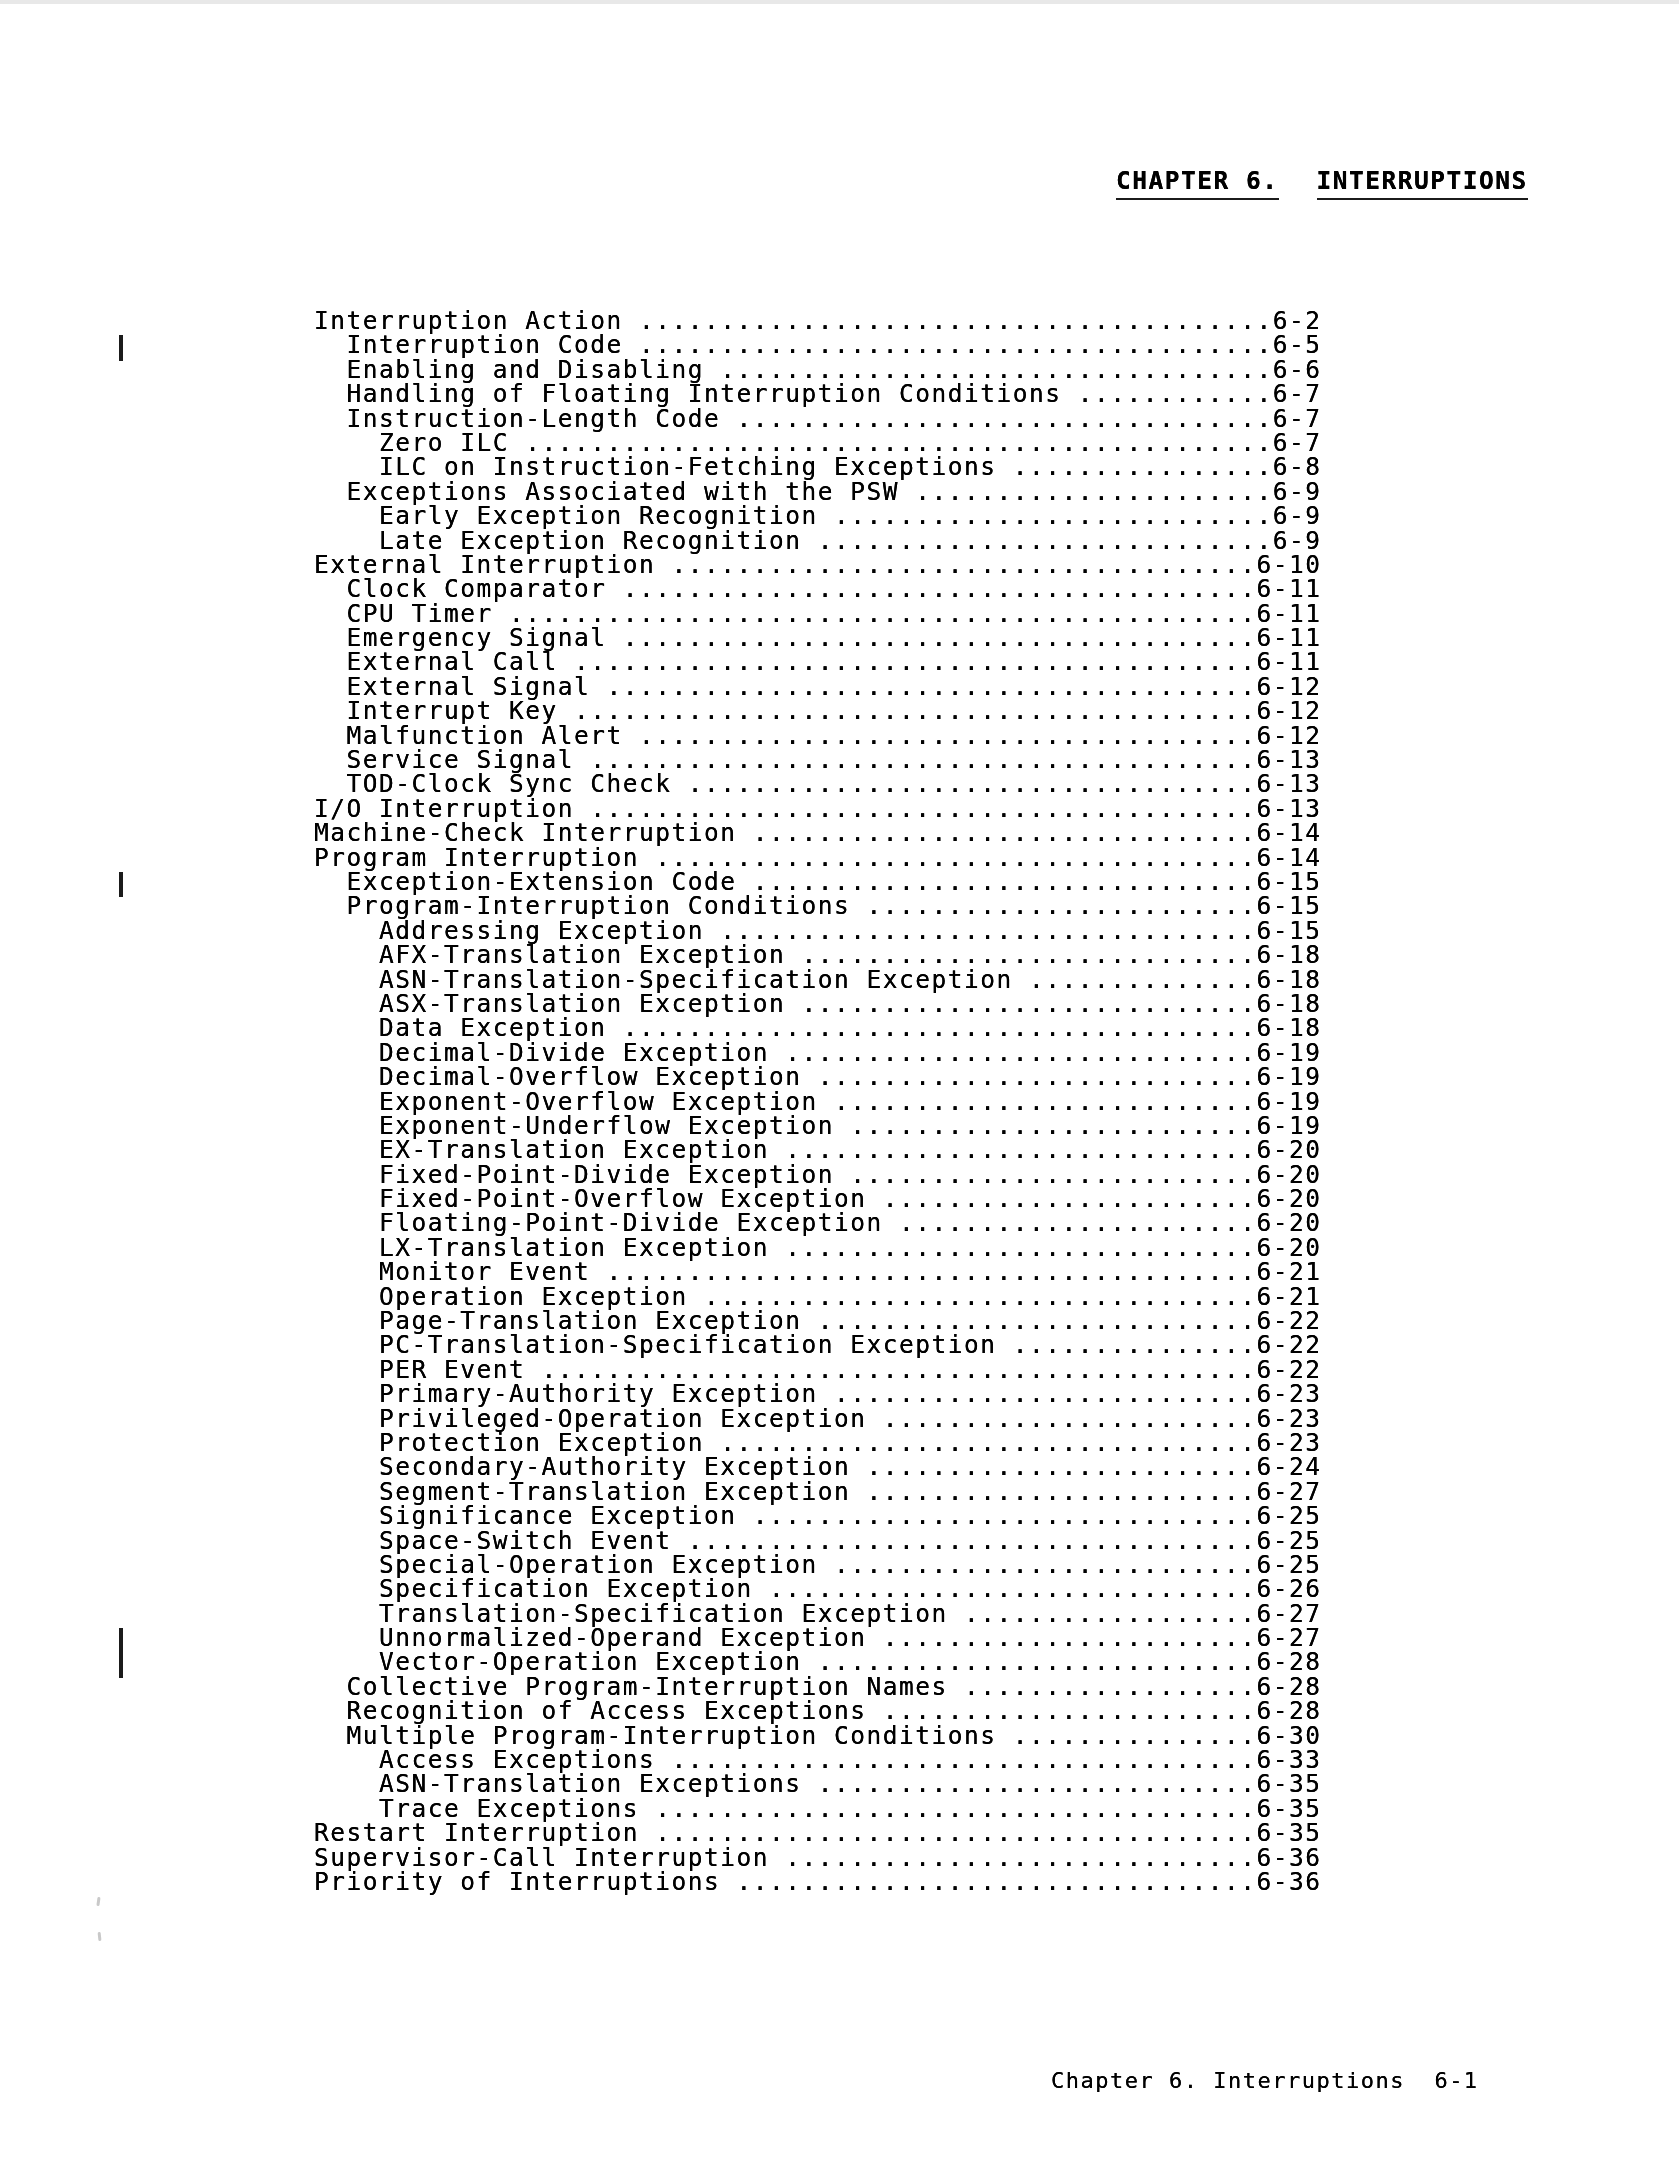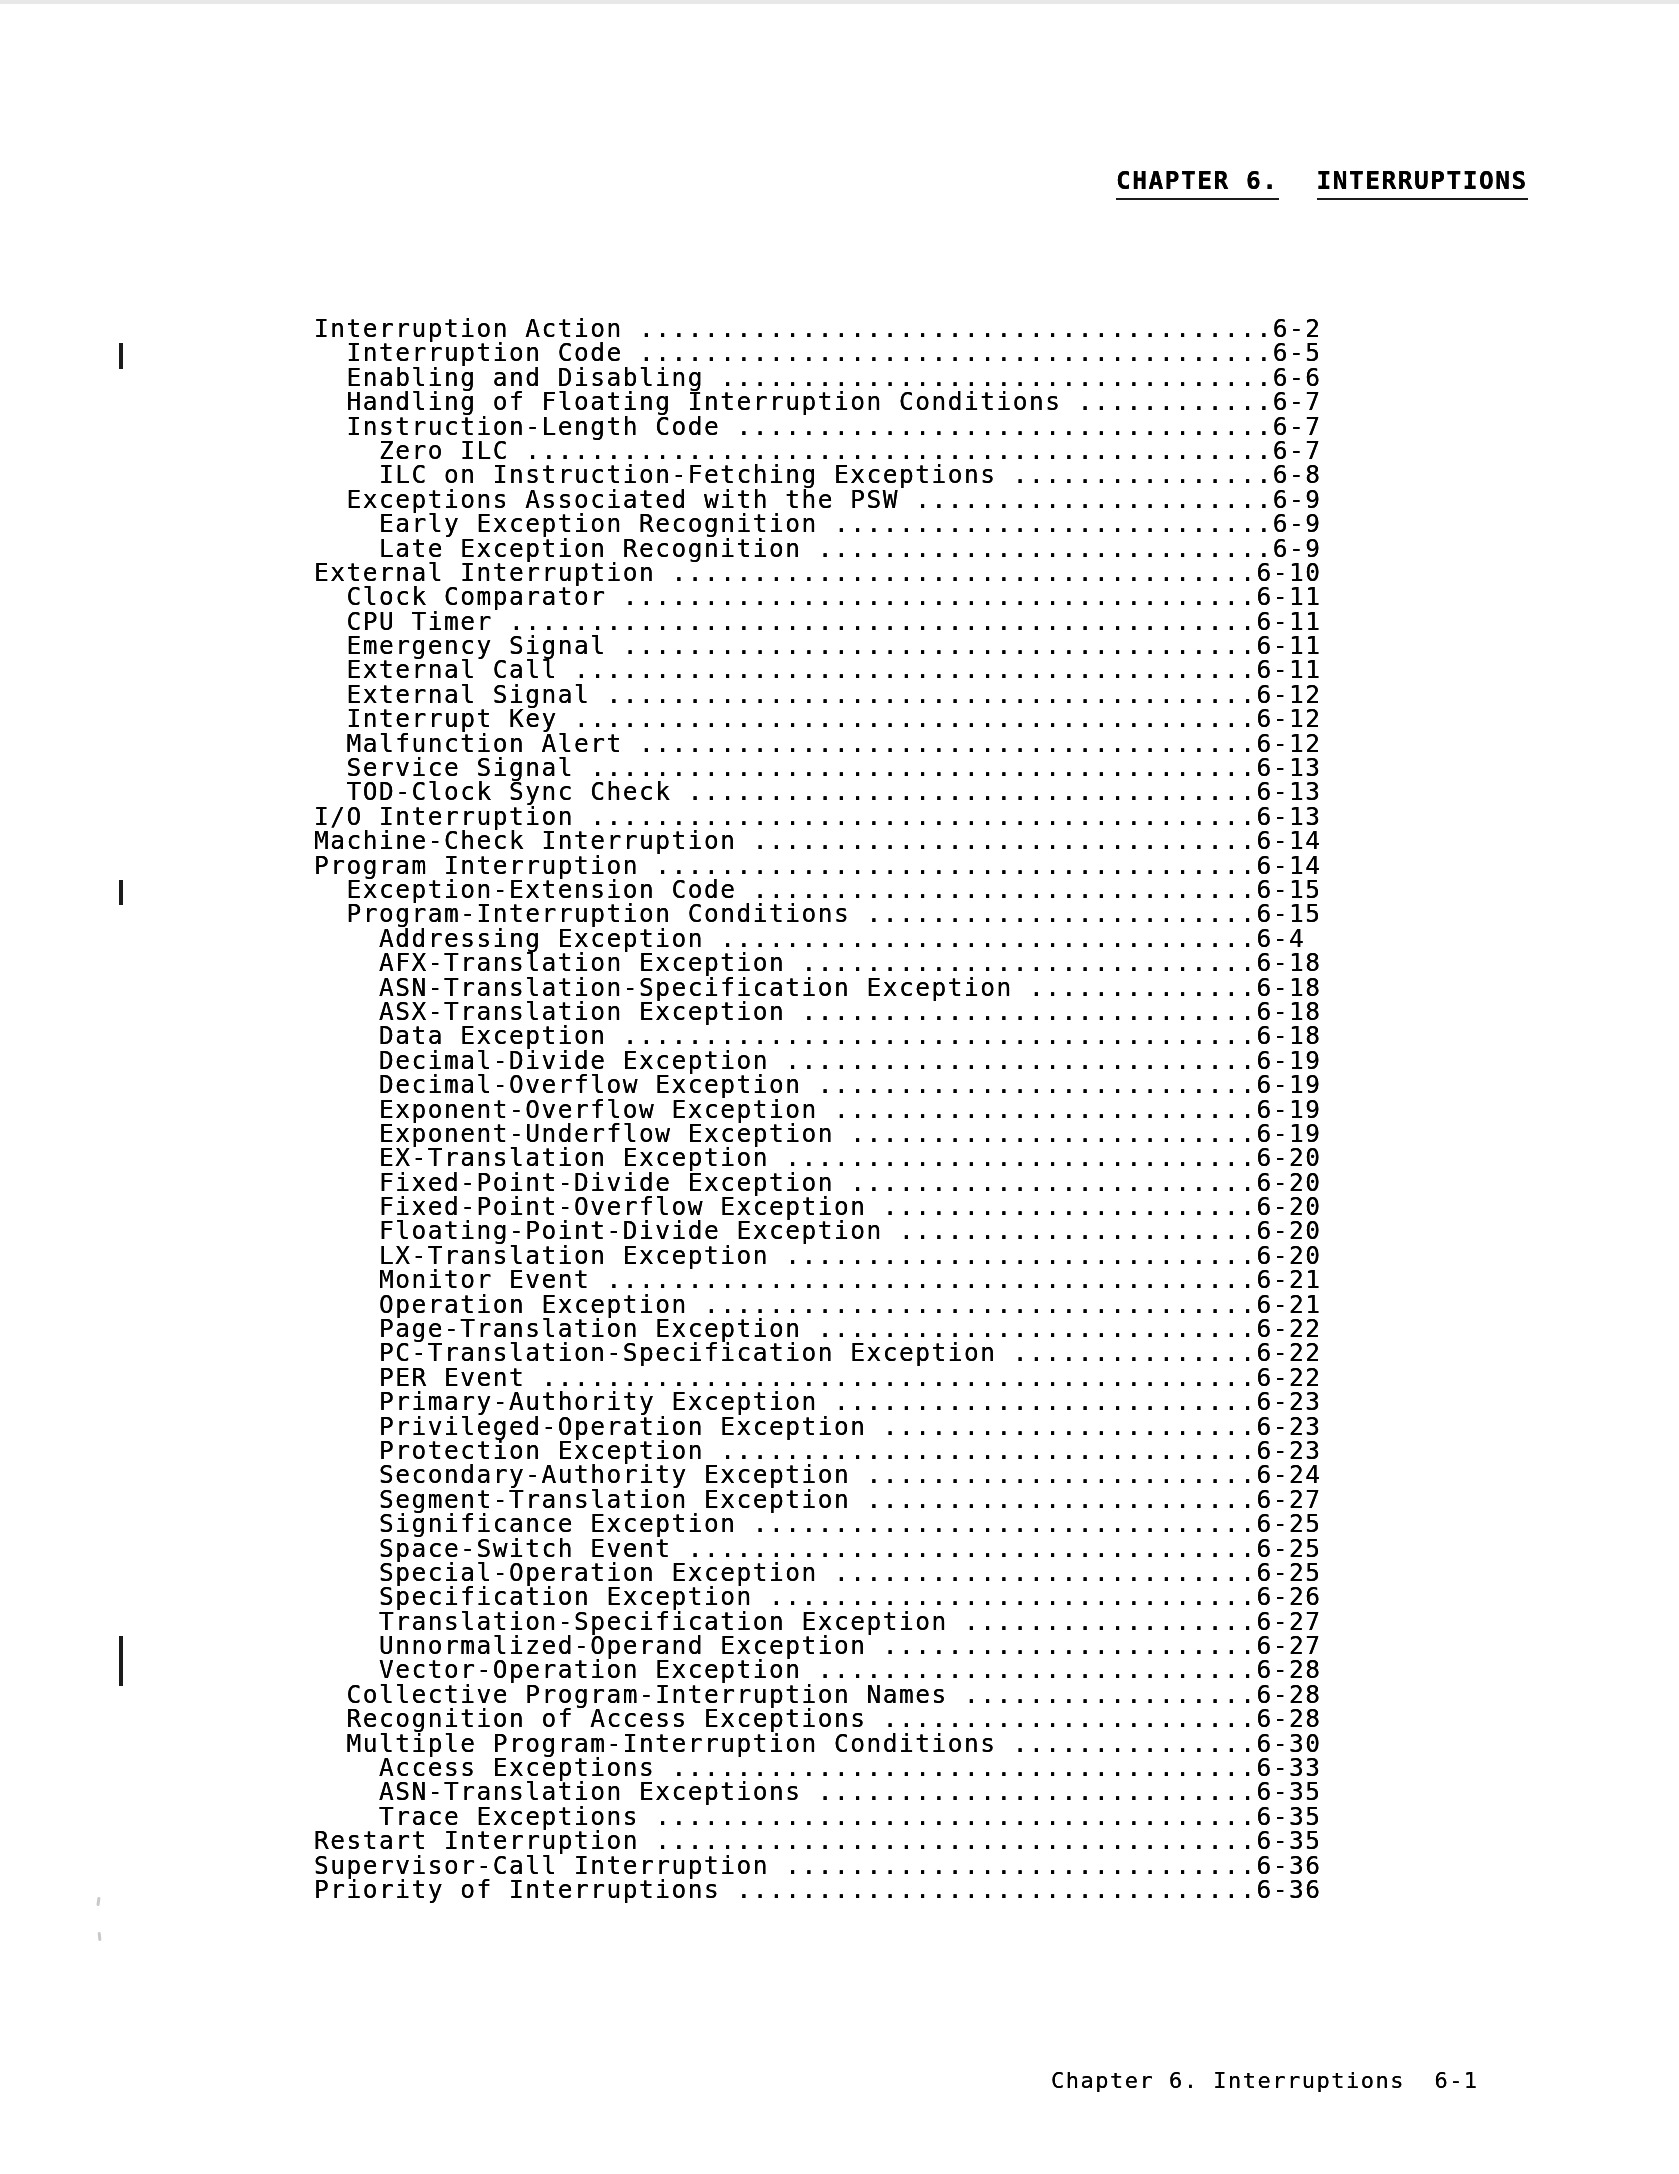--- a/index.html
+++ b/index.html
@@ -30,21 +30,21 @@
   }
   .chapter-header .seg {
     border-bottom: 2.8px solid #1b1b1b;
     padding-bottom: 2.8px;
   }
   .chapter-header .seg + .seg {
     margin-left: 38px;
   }
   .toc {
     position: absolute;
-    top: 313px;
+    top: 305px;
     left: 314px;
     width: 1055px;
   }
   .toc-row {
     position: relative;
     height: 24.4px;
     line-height: 24.4px;
     font-size: 24.5px;
     letter-spacing: 1.5px;
     white-space: pre;
@@ -105,21 +105,21 @@
       <div class="toc-row"><span>  External Signal ........................................6-12</span></div>
       <div class="toc-row"><span>  Interrupt Key ..........................................6-12</span></div>
       <div class="toc-row"><span>  Malfunction Alert ......................................6-12</span></div>
       <div class="toc-row"><span>  Service Signal .........................................6-13</span></div>
       <div class="toc-row"><span>  TOD-Clock Sync Check ...................................6-13</span></div>
       <div class="toc-row"><span>I/O Interruption .........................................6-13</span></div>
       <div class="toc-row"><span>Machine-Check Interruption ...............................6-14</span></div>
       <div class="toc-row"><span>Program Interruption .....................................6-14</span></div>
       <div class="toc-row"><span class="changebar"></span><span>  Exception-Extension Code ...............................6-15</span></div>
       <div class="toc-row"><span>  Program-Interruption Conditions ........................6-15</span></div>
-      <div class="toc-row"><span>    Addressing Exception .................................6-4</span></div>
+      <div class="toc-row"><span>    Addressing Exception .................................6-15</span></div>
       <div class="toc-row"><span>    AFX-Translation Exception ............................6-18</span></div>
       <div class="toc-row"><span>    ASN-Translation-Specification Exception ..............6-18</span></div>
       <div class="toc-row"><span>    ASX-Translation Exception ............................6-18</span></div>
       <div class="toc-row"><span>    Data Exception .......................................6-18</span></div>
       <div class="toc-row"><span>    Decimal-Divide Exception .............................6-19</span></div>
       <div class="toc-row"><span>    Decimal-Overflow Exception ...........................6-19</span></div>
       <div class="toc-row"><span>    Exponent-Overflow Exception ..........................6-19</span></div>
       <div class="toc-row"><span>    Exponent-Underflow Exception .........................6-19</span></div>
       <div class="toc-row"><span>    EX-Translation Exception .............................6-20</span></div>
       <div class="toc-row"><span>    Fixed-Point-Divide Exception .........................6-20</span></div>

